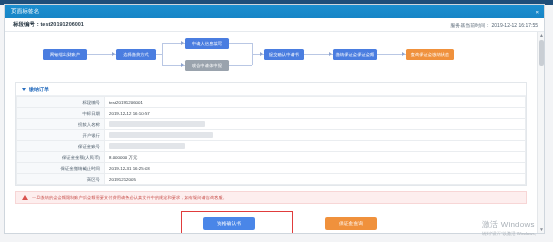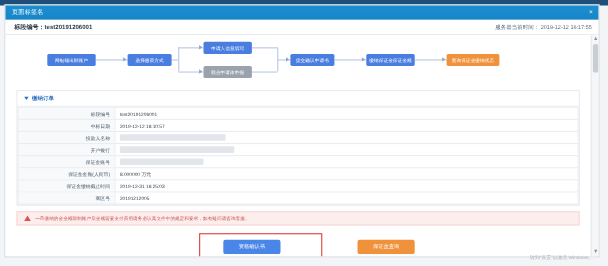--- a/index.html
+++ b/index.html
@@ -396,16 +396,17 @@
       <div class="scrollbar">
         <div class="scroll-up">▲</div>
         <div class="scroll-thumb"></div>
         <div class="scroll-down">▼</div>
       </div>
 
     </div>
   </div>
 
   <div class="watermark">
+    <div class="wm-line1">激活 Windows</div>
     <div class="wm-line2">转到“设置”以激活 Windows。</div>
   </div>
 
 </div>
 
 </body></html>

